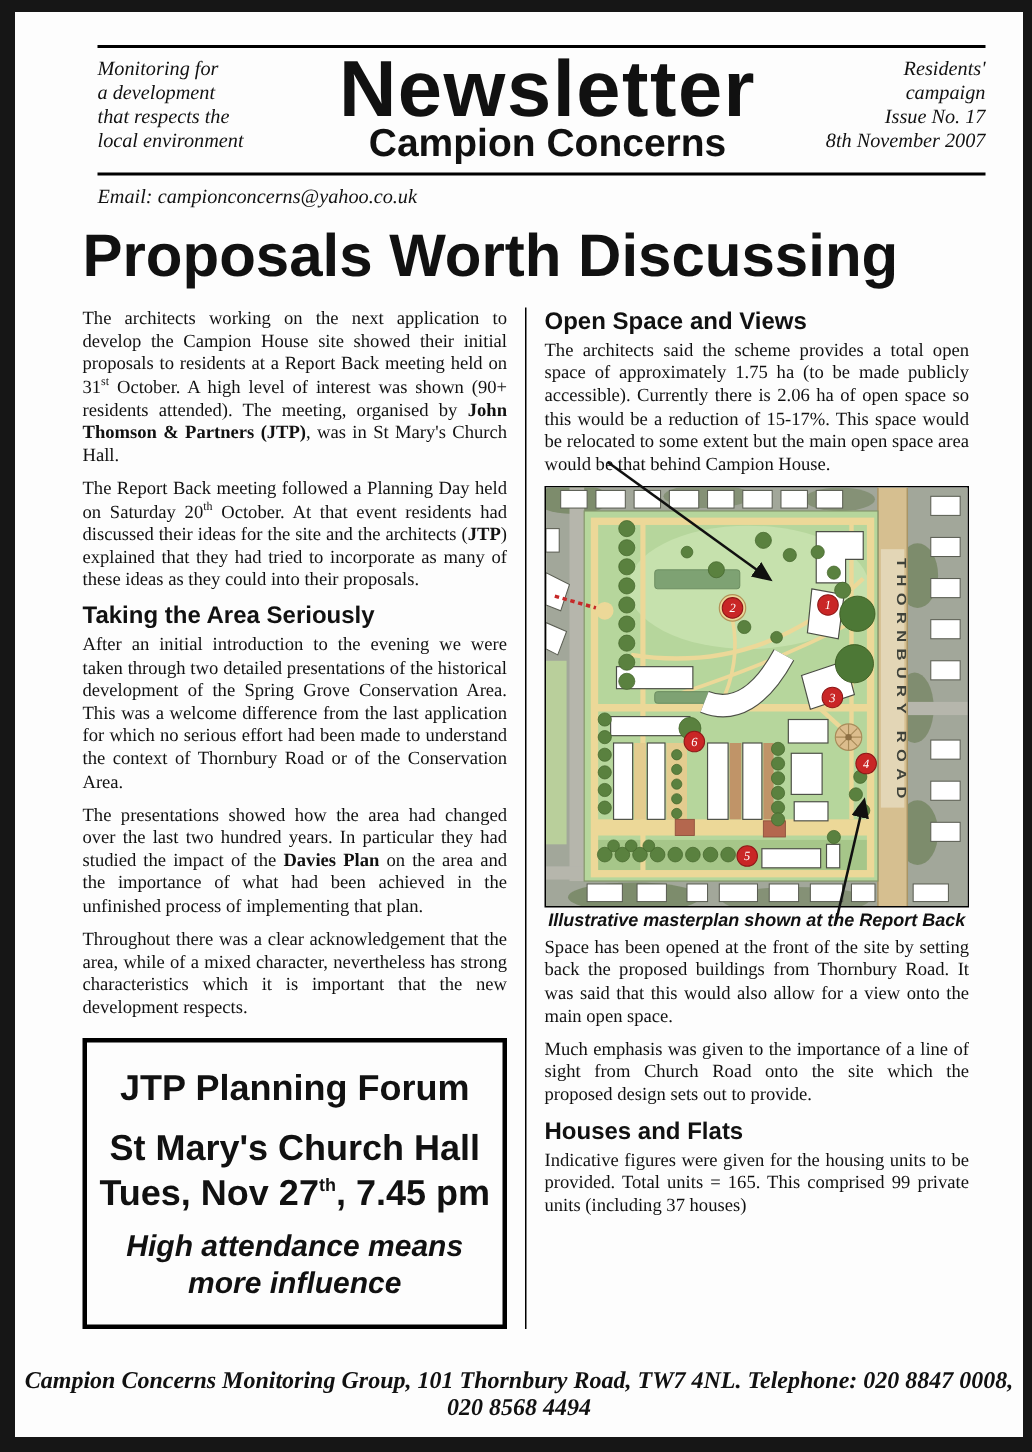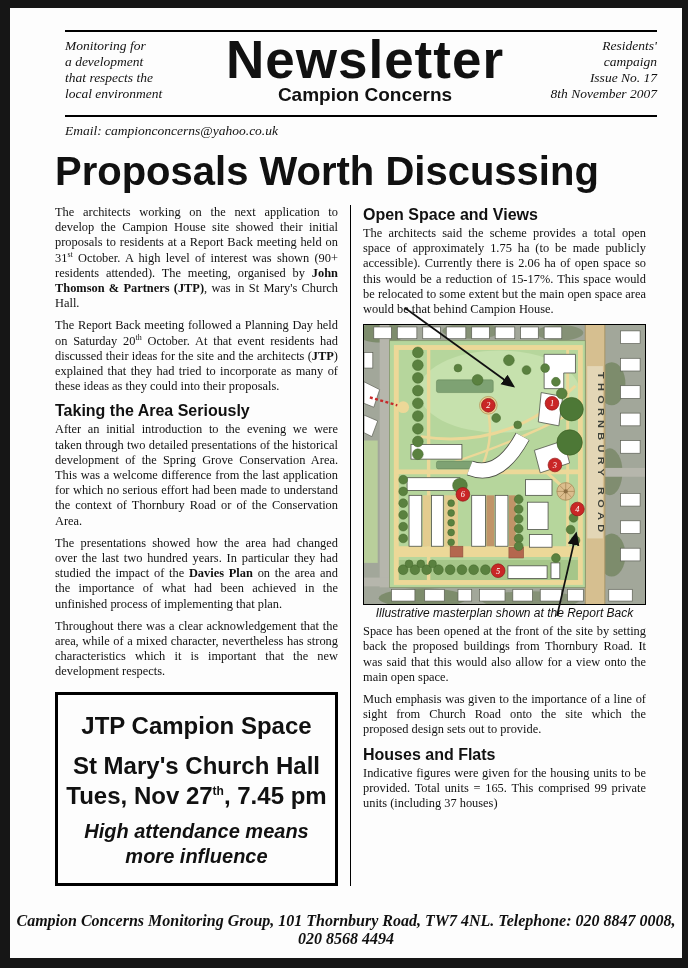--- a/index.html
+++ b/index.html
@@ -16,21 +16,21 @@
   
   .head-wrap{margin:22px 25px 0 55px;}
   .masthead{
     display:flex;align-items:stretch;
     border-top:2px solid #000;border-bottom:2px solid #000;
     padding:6px 0 7px;
   }
   .tagline{width:158px;font-style:italic;font-size:13.5px;line-height:16px;}
   .mast-center{flex:1;text-align:center;font-family:"Liberation Sans",sans-serif;}
   .nl-title{font-size:53px;font-weight:bold;line-height:44px;letter-spacing:1px;}
-  .nl-subtitle{font-size:19px;font-weight:bold;line-height:26px;}
+  .nl-subtitle{font-size:26px;font-weight:bold;line-height:26px;}
   .mast-right{width:150px;text-align:right;font-style:italic;font-size:13.5px;line-height:16px;}
   .contact-row{
     display:flex;justify-content:space-between;
     font-style:italic;font-size:13.5px;margin-top:6px;
   }
   
   .content{margin:6px 36px 0 45px;}
   .headline{
     font-family:"Liberation Sans",sans-serif;font-weight:bold;
     font-size:40px;line-height:44px;margin:10px 0 12px;letter-spacing:0;
@@ -61,21 +61,21 @@
   .forum-line.gap{margin-top:10px;}
   .forum-ital{font-size:20px;font-weight:bold;font-style:italic;line-height:25px;}
   .forum-ital.gap{margin-top:8px;}
   .forum-line sup{font-size:12px;}
   
   .figure{position:relative;margin:4px 0 2px;width:283px;}
   .map-frame{border:1px solid #000;width:281px;height:279px;}
   .map-frame svg{display:block;}
   .caption{
     font-family:"Liberation Sans",sans-serif;font-style:italic;
-    font-size:12px;text-align:center;margin:1px 0 4px;line-height:14px;
+    font-size:12px;text-align:center;margin:1px 0 4px;line-height:14px;font-weight:bold;
   }
   .arrows{position:absolute;left:0;top:-20px;pointer-events:none;}
   
   .footer{
     position:absolute;bottom:10px;left:0;width:100%;text-align:center;
     font-style:italic;font-weight:bold;font-size:16px;
   }
 </style>
 </head>
 <body>
@@ -113,21 +113,21 @@
 
       <div class="col-left">
         <p class="body"><span>The architects working on the next application to develop the Campion House site showed their initial proposals to residents at a Report Back meeting held on 31</span><sup>st</sup><span> October. A high level of interest was shown (90+ residents attended). The meeting, organised by </span><b>John Thomson &amp; Partners (JTP)</b><span>,  was in St Mary's Church Hall.</span></p>
         <p class="body"><span>The Report Back meeting followed a Planning Day held on Saturday 20</span><sup>th</sup><span> October. At that event residents had discussed their ideas for the site and the architects (</span><b>JTP</b><span>) explained that they had tried to incorporate as many of these ideas as they could into their proposals.</span></p>
         <h2 class="colhead">Taking the Area Seriously</h2>
         <p class="body">After an initial introduction to the evening we were taken through two detailed presentations of the historical development of the Spring Grove Conservation Area. This was a welcome difference from the last application for which no serious effort had been made to understand the context of Thornbury Road or of the Conservation Area.</p>
         <p class="body"><span>The presentations showed how the area had changed over the last two hundred years. In particular they had studied the impact of the </span><b>Davies Plan</b><span> on the area and the importance of what had been achieved in the unfinished process of implementing that plan.</span></p>
         <p class="body">Throughout there was a clear acknowledgement that the area, while of a mixed character, nevertheless has strong characteristics which it is important that the new development respects.</p>
 
         <div class="forum-box">
-          <div class="forum-line">JTP Campion Space</div>
+          <div class="forum-line">JTP Planning Forum</div>
           <div class="forum-line gap">St Mary's Church Hall</div>
           <div class="forum-line"><span>Tues, Nov 27</span><sup>th</sup><span>, 7.45 pm</span></div>
           <div class="forum-ital gap">High attendance means</div>
           <div class="forum-ital">more influence</div>
         </div>
       </div>
 
       <div class="col-right">
         <h2 class="colhead first">Open Space and Views</h2>
         <p class="body">The architects said the scheme provides a total open space of approximately 1.75 ha (to be made publicly accessible). Currently there is 2.06 ha of open space so this would be a reduction of 15-17%. This space would be relocated to some extent but the main open space area would be that behind Campion House.</p>

